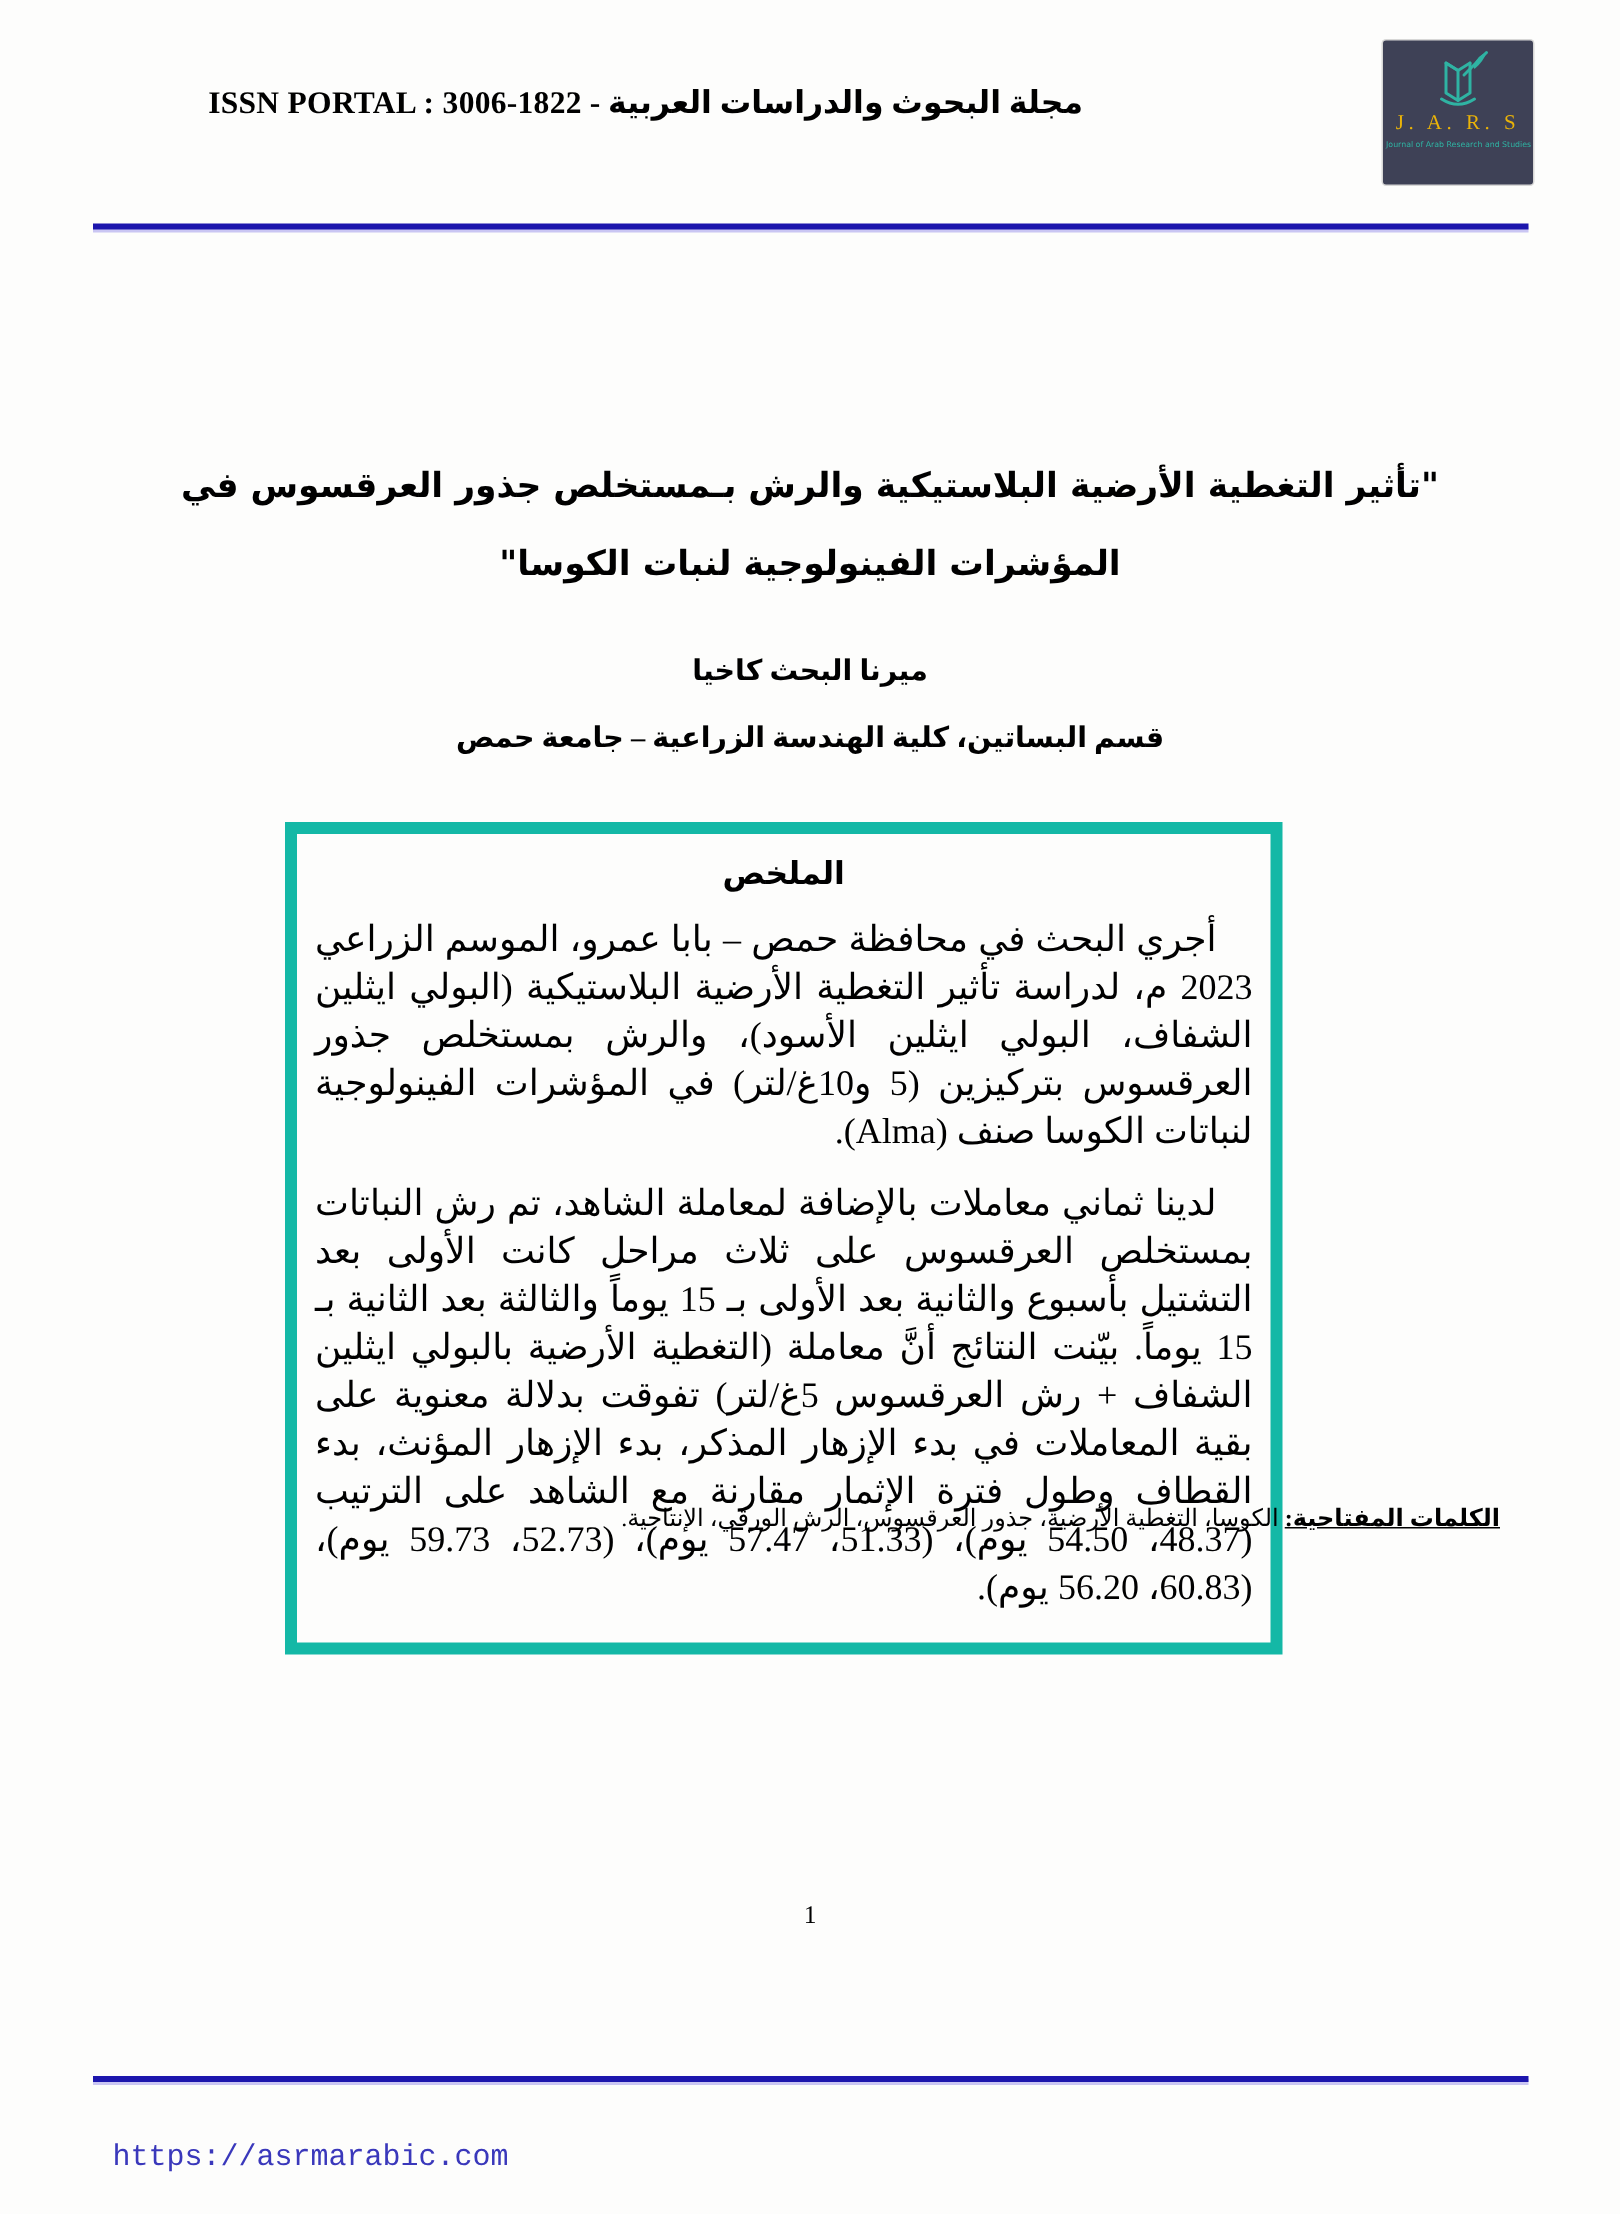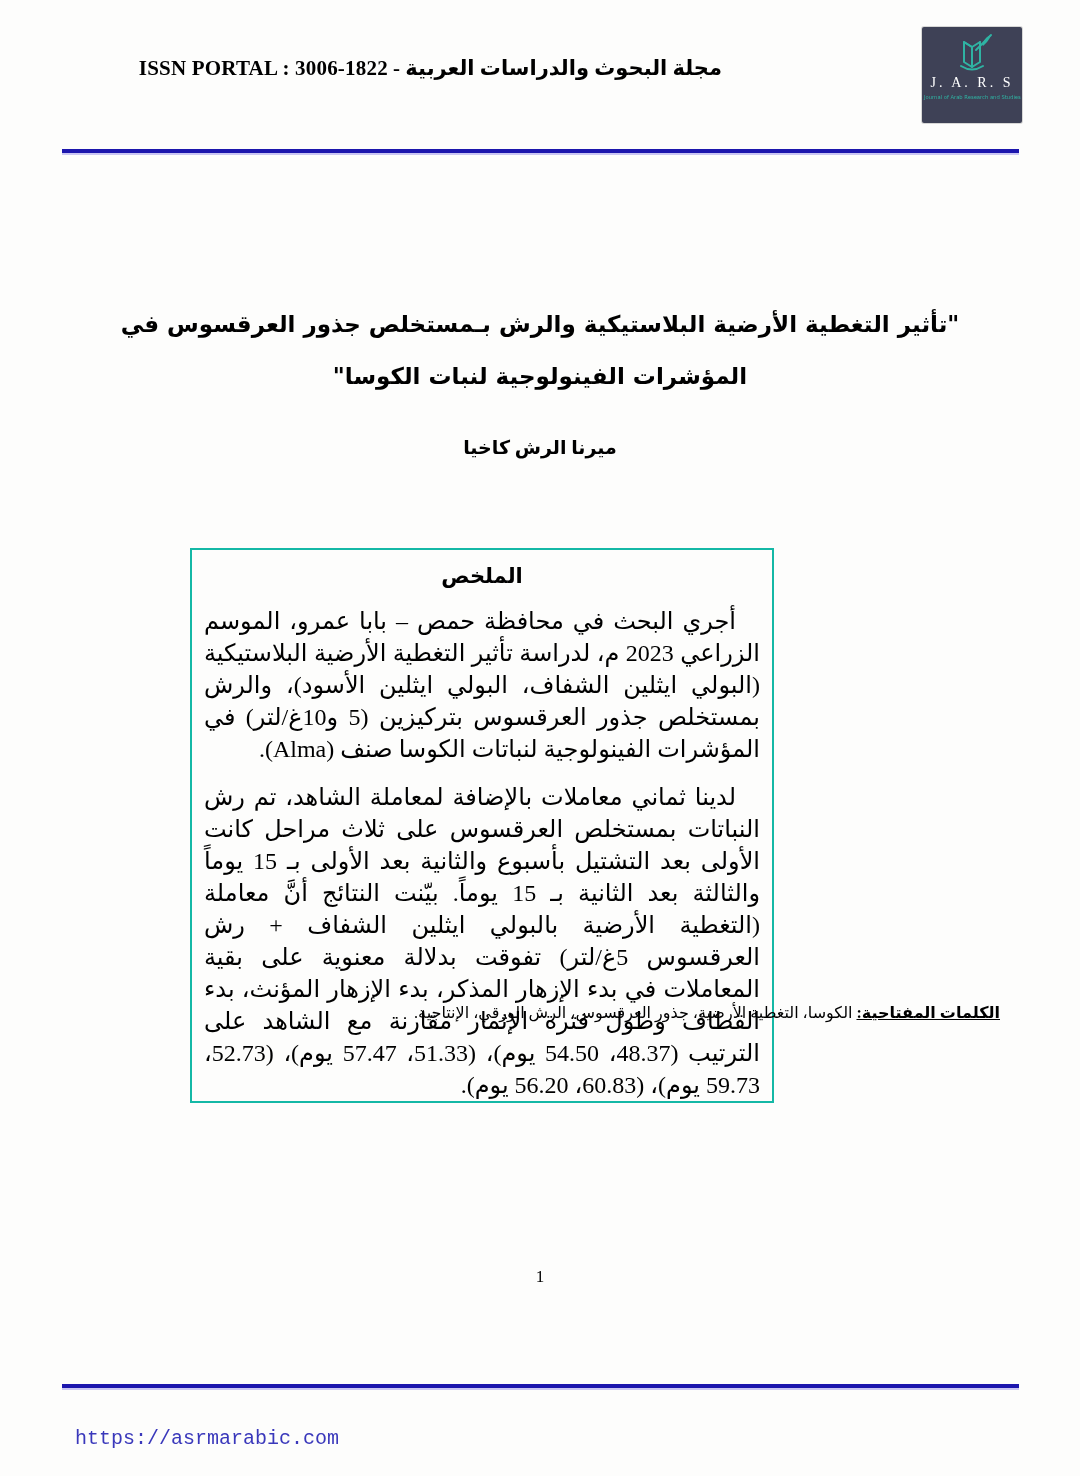--- a/index.html
+++ b/index.html
@@ -37,21 +37,21 @@
     height: 96px;
     background: var(--logo_background, #3e4156);
     border-radius: 2px;
     display: flex;
     flex-direction: column;
     align-items: center;
     box-shadow: 0 0 0 1px rgba(0,0,0,0.15);
   }
   .logo-icon { margin-top: 6px; }
   .logo-initials {
-    color: #ffffff;
+    color: #eab308;
     font-family: "Liberation Serif", serif;
     font-size: 14px;
     letter-spacing: 3px;
     line-height: 16px;
     white-space: nowrap;
   }
   .logo-subtitle {
     color: var(--logo_teal, #2fb3a3);
     font-family: "DejaVu Sans", sans-serif;
     font-size: 9px;
@@ -105,25 +105,25 @@
     direction: rtl;
     font-weight: 700;
     font-size: 19px;
   }
 
   
   .abstract-box {
     position: absolute;
     left: 190px;
     top: 548px;
-    width: 584px;
+    width: 665px;
     min-height: 415px;
     box-sizing: border-box;
-    border: 2px solid #14b8a6;
-    padding: 8px 12px 0 12px;
+    border: 8px solid #14b8a6;
+    padding: 8px 12px 20px 12px;
     direction: rtl;
   }
   .abstract-heading {
     text-align: center;
     font-weight: 700;
     font-size: 21px;
     margin: 6px 0 2px 0;
   }
   .abstract-box p {
     font-size: 24px;
@@ -189,22 +189,23 @@
     <div class="logo-subtitle">Journal of Arab Research and Studies</div>
   </div>
 
   <div class="rule rule-top"></div>
 
   <div class="paper-title">
     <div>"تأثير التغطية الأرضية البلاستيكية والرش بـمستخلص جذور العرقسوس في</div>
     <div>المؤشرات الفينولوجية لنبات الكوسا"</div>
   </div>
 
-  <div class="author-name">ميرنا الرش كاخيا</div>
-
+  <div class="author-name">ميرنا البحث كاخيا</div>
+
+  <div class="author-affiliation">قسم البساتين، كلية الهندسة الزراعية – جامعة حمص</div>
 
   <div class="abstract-box">
     <div class="abstract-heading">الملخص</div>
     <p>أجري البحث في محافظة حمص – بابا عمرو، الموسم الزراعي 2023 م، لدراسة تأثير التغطية الأرضية البلاستيكية (البولي ايثلين الشفاف، البولي ايثلين الأسود)، والرش بمستخلص جذور العرقسوس بتركيزين (5 و10غ/لتر) في المؤشرات الفينولوجية لنباتات الكوسا صنف (Alma).</p>
     <p>لدينا ثماني معاملات بالإضافة لمعاملة الشاهد، تم رش النباتات بمستخلص العرقسوس على ثلاث مراحل كانت الأولى بعد التشتيل بأسبوع والثانية بعد الأولى بـ 15 يوماً والثالثة بعد الثانية بـ 15 يوماً. بيّنت النتائج أنَّ معاملة (التغطية الأرضية بالبولي ايثلين الشفاف + رش العرقسوس 5غ/لتر) تفوقت بدلالة معنوية على بقية المعاملات في بدء الإزهار المذكر، بدء الإزهار المؤنث، بدء القطاف وطول فترة الإثمار مقارنة مع الشاهد على الترتيب (48.37، 54.50 يوم)، (51.33، 57.47 يوم)، (52.73، 59.73 يوم)، (60.83، 56.20 يوم).</p>
   </div>
 
   <div class="keywords">
     <span class="keywords-label">الكلمات المفتاحية:</span><span> الكوسا، التغطية الأرضية، جذور العرقسوس، الرش الورقي، الإنتاجية.</span>
   </div>

